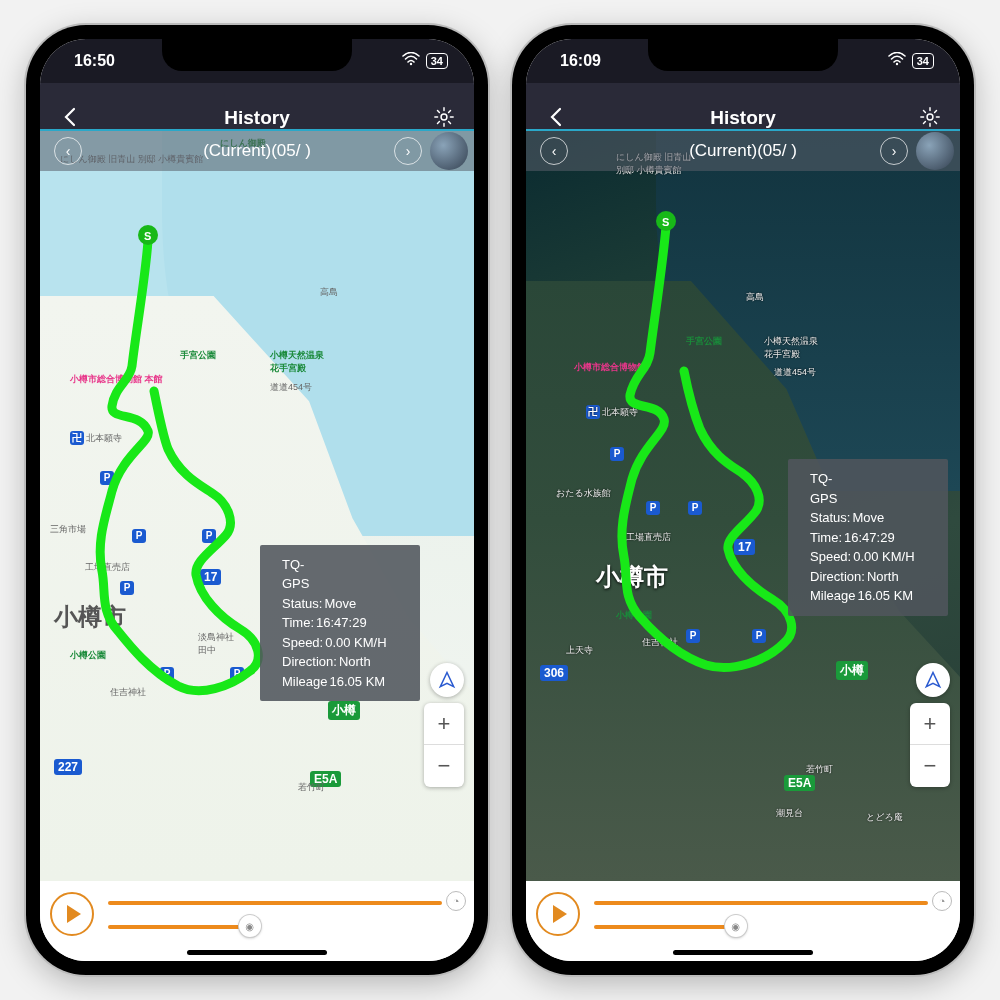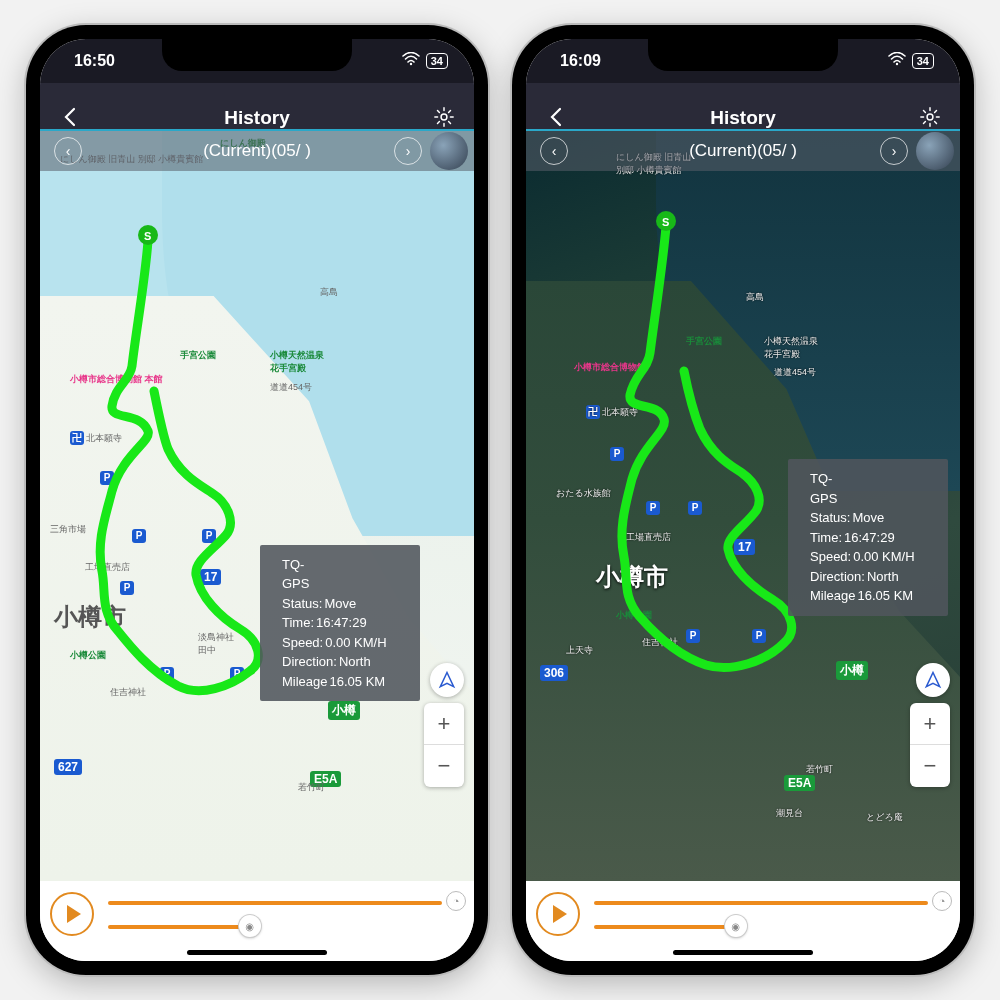--- a/index.html
+++ b/index.html
@@ -187,21 +187,21 @@
       <div class="poi gry" style="top:250px;left:230px">道道454号</div>
       <div class="poi gry" style="top:300px;left:30px"><span class="picon">卍</span><span>北本願寺</span></div>
       <div class="poi gry" style="top:392px;left:10px">三角市場</div>
       <div class="poi gry" style="top:430px;left:45px">工場直売店</div>
       <div class="otaru" style="top:470px;left:14px">小樽市</div>
       <div class="poi grn" style="top:518px;left:30px">小樽公園</div>
       <div class="poi gry" style="top:500px;left:158px;white-space:pre">淡島神社
 田中</div>
       <div class="poi gry" style="top:555px;left:70px">住吉神社</div>
       <div class="poi" style="top:438px;left:160px"><span class="shield">17</span></div>
-      <div class="poi" style="top:628px;left:14px"><span class="shield">627</span></div>
+      <div class="poi" style="top:628px;left:14px"><span class="shield">227</span></div>
       <div class="poi" style="top:640px;left:270px"><span class="shield g">E5A</span></div>
       <div class="poi gry" style="top:650px;left:258px">若竹町</div>
       <div class="poi" style="top:570px;left:288px"><span class="shield g">小樽</span></div>
 
       <div class="poi" style="top:340px;left:60px"><span class="picon">P</span></div>
       <div class="poi" style="top:398px;left:92px"><span class="picon">P</span></div>
       <div class="poi" style="top:398px;left:162px"><span class="picon">P</span></div>
       <div class="poi" style="top:450px;left:80px"><span class="picon">P</span></div>
       <div class="poi" style="top:536px;left:120px"><span class="picon">P</span></div>
       <div class="poi" style="top:536px;left:190px"><span class="picon">P</span></div>

